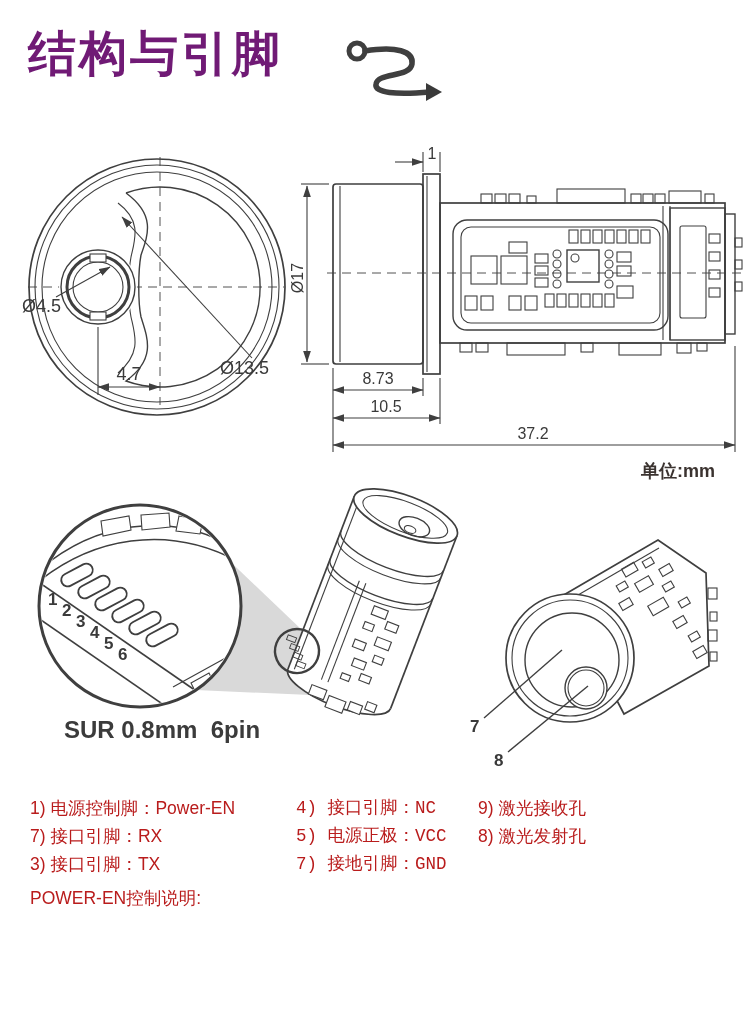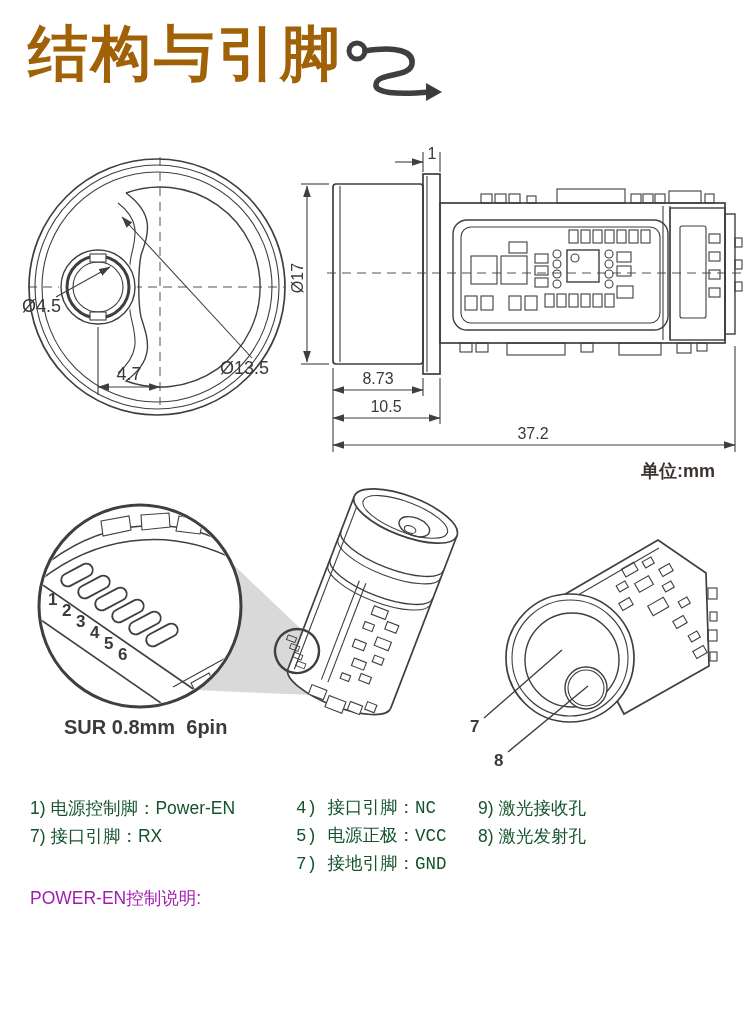--- a/index.html
+++ b/index.html
@@ -1,25 +1,25 @@
 <!DOCTYPE html>
 <html><head>
 <meta charset="utf-8">
 <style>
   html,body{margin:0;padding:0;}
   body{width:750px;height:1014px;position:relative;background:#ffffff;
        font-family:"Liberation Sans",sans-serif;overflow:hidden;}
   .abs{position:absolute;}
-  .page-title{left:28px;top:22px;font-size:60px;font-weight:900;color:#a16207;
+  .page-title{left:28px;top:22px;font-size:48px;font-weight:900;color:#701a75;
       letter-spacing:3px;line-height:64px;}
   .unit-label{left:641px;top:459px;font-size:18px;font-weight:700;color:#3b3330;text-align:center;}
-  .sur-label{left:64px;top:716px;font-size:20px;font-weight:700;color:#3b3b3b;white-space:pre;}
-  .pin-col{top:794px;font-size:17.5px;line-height:28px;color:#14532d;}
+  .sur-label{left:64px;top:716px;font-size:24px;font-weight:700;color:#3b3b3b;white-space:pre;}
+  .pin-col{top:794px;font-size:17.5px;line-height:28px;color:#b91c1c;}
   .pin-col div{white-space:pre;}
-  .notes{left:30px;top:884px;font-size:17.5px;line-height:28px;color:#a21caf;}
+  .notes{left:30px;top:884px;font-size:17.5px;line-height:28px;color:#b91c1c;}
   .notes div{white-space:pre;}
   svg{position:absolute;overflow:visible;}
   svg text{font-family:"Liberation Sans",sans-serif;fill:#3a3a3a;}
   .dim{font-size:16px;}
   .dimL{font-size:18px;}
   .ln{stroke:#3f3f3f;fill:none;}
   .thin{stroke-width:1.1;}
   .mid{stroke-width:1.4;}
   .thick{stroke-width:1.7;}
   .dash{stroke-dasharray:9 6;stroke-width:0.9;}
@@ -312,20 +312,21 @@
     </g>
   </g>
   <circle cx="117" cy="119" r="101" class="ln" stroke-width="3"></circle>
 </svg>
 
 <div class="abs sur-label">SUR 0.8mm  6pin</div>
 
 <div class="abs pin-col" style="left:30px;">
   <div>1) 电源控制脚：Power-EN</div>
   <div>7) 接口引脚：RX</div>
+  <div>3) 接口引脚：TX</div>
 </div>
 <div class="abs pin-col" style="left:296px;font-family:Liberation Mono, monospace;">
   <div>4) 接口引脚：NC</div>
   <div>5) 电源正极：VCC</div>
   <div>7) 接地引脚：GND</div>
 </div>
 <div class="abs pin-col" style="left:478px;">
   <div>9) 激光接收孔</div>
   <div>8) 激光发射孔</div>
 </div>

